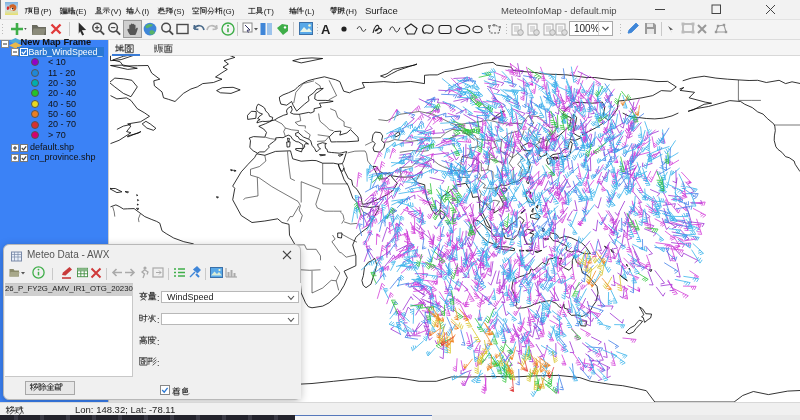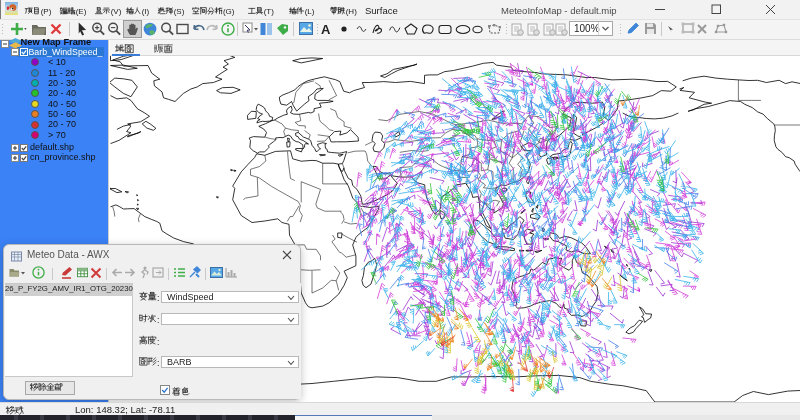--- a/index.html
+++ b/index.html
@@ -398,26 +398,20 @@
         <svg style="position:absolute;right:2px;top:2px" width="10" height="8" viewBox="0 0 10 8">
           <path d="M2 2l3 3.4L8 2" fill="none" stroke="#555" stroke-width="1.1"></path>
         </svg>
       </div>
       <div style="position:absolute;left:157px;top:68px;width:138px;height:12px;background:#fff;border:1px solid #b8b8b8">
         <span style="position:absolute;left:5px;top:0px;font:9px 'Liberation Sans',sans-serif;color:#222"></span>
         <svg style="position:absolute;right:2px;top:2px" width="10" height="8" viewBox="0 0 10 8">
           <path d="M2 2l3 3.4L8 2" fill="none" stroke="#555" stroke-width="1.1"></path>
         </svg>
       </div>
-      <div style="position:absolute;left:157px;top:111px;width:138px;height:12px;background:#fff;border:1px solid #b8b8b8">
-        <span style="position:absolute;left:5px;top:0px;font:9px 'Liberation Sans',sans-serif;color:#222">BARB</span>
-        <svg style="position:absolute;right:2px;top:2px" width="10" height="8" viewBox="0 0 10 8">
-          <path d="M2 2l3 3.4L8 2" fill="none" stroke="#555" stroke-width="1.1"></path>
-        </svg>
-      </div>
       <svg style="position:absolute;left:156px;top:140px" width="10" height="10" viewBox="0 0 10 10">
         <rect x="0.5" y="0.5" width="9" height="9" fill="#fff" stroke="#888"></rect>
         <path d="M2.2 5l2 2.2 3.4-4.4" fill="none" stroke="#2a78d4" stroke-width="1.3"></path>
       </svg>
     </div>
     <svg style="position:absolute;left:30px;top:382px;width:37px;height:11px;overflow:visible" viewBox="0 0 37 11">
       <path d="M1.5 1.7L0.5 2.6M0.2 3.5L3.3 3.1M1.6 2.1L1.6 8.1M1.6 4.8L0.5 6.7M1.8 4.6L3.1 6.1M5.1 1.5L4.1 2.8L3.4 3.3M4.1 2.3L6.9 2.3M6.6 1.7L7.2 3.0M6.1 3.0L4.8 4.6M5.4 4.3L4.6 5.8L3.6 6.6M4.4 5.3L7.5 5.3M7.4 4.6L7.7 5.8M6.9 5.8L5.7 7.2L3.9 8.5" fill="none" stroke="#222" stroke-width="0.72" stroke-linecap="round"></path>
       <path d="M9.0 1.8L10.7 1.8L10.7 8.1L9.0 8.1L9.0 1.8M10.7 3.0L9.0 4.9M13.1 1.5L11.5 3.3M13.4 1.5L15.3 3.3M11.8 4.3L16.1 4.3M13.9 3.3L13.9 8.2L13.1 8.5M12.1 5.6L11.8 7.2M15.6 5.6L15.9 7.2" fill="none" stroke="#222" stroke-width="0.72" stroke-linecap="round"></path>
       <path d="M20.3 1.3L18.7 3.1L17.1 4.1M20.7 1.3L22.3 3.1L23.9 4.1M18.0 4.8L23.0 4.8M20.5 3.5L20.5 7.9M18.5 6.2L22.5 6.2M17.1 8.1L23.9 8.1" fill="none" stroke="#222" stroke-width="0.72" stroke-linecap="round"></path>
       <path d="M26.9 1.3L27.6 2.1M24.9 2.6L29.5 2.6M25.9 3.5L25.4 4.6M28.0 3.3L28.7 4.4M25.3 5.3L29.2 5.3L29.2 7.9L25.3 7.9L25.3 5.3M25.3 6.6L29.2 6.6M30.3 1.7L30.3 8.5M30.3 1.8L32.1 1.8L32.1 4.0L30.3 4.3" fill="none" stroke="#222" stroke-width="0.72" stroke-linecap="round"></path>

